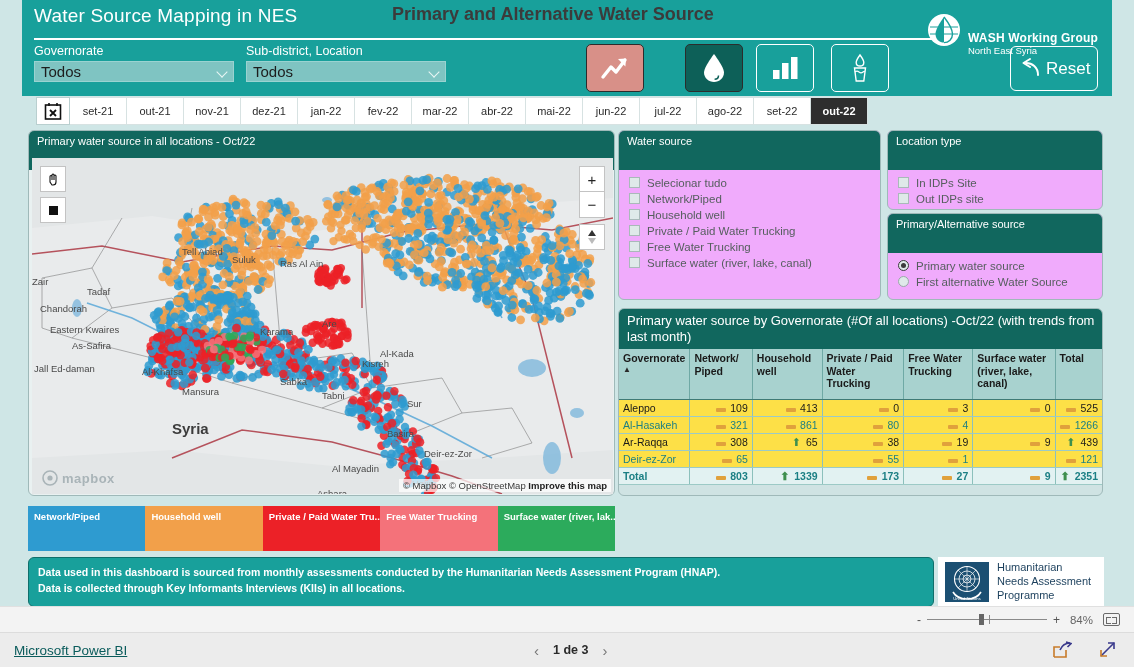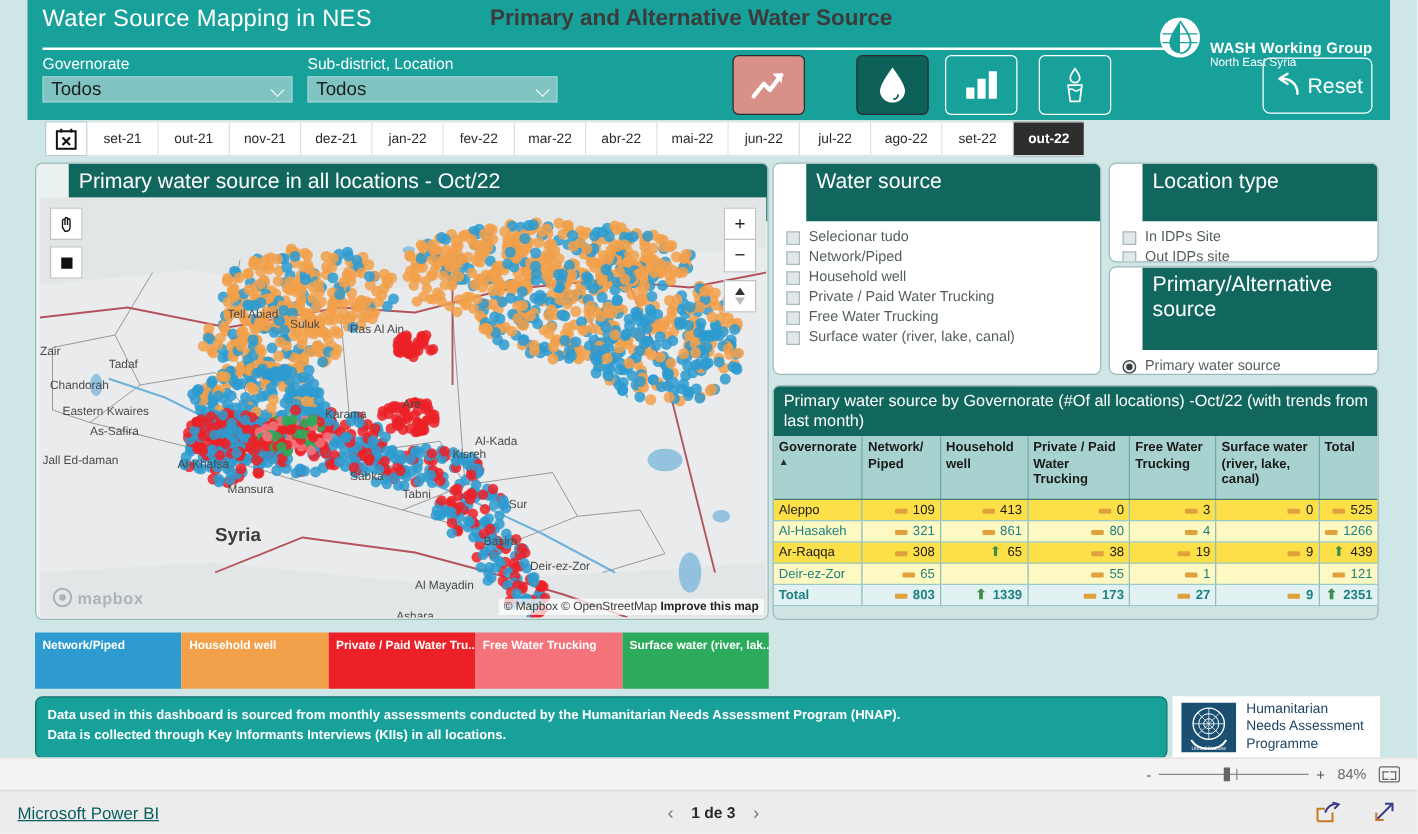--- a/index.html
+++ b/index.html
@@ -80,26 +80,26 @@
   }
   .tl-item {
     min-width: 57px; background: #ffffff; border: 1px solid #d7e2e2;
     border-left: none; font-size: 11px; color: #2b2b2b;
     display: flex; align-items: center; justify-content: center;
   }
   .tl-item.sel { background: #2e2e2e; color: #ffffff; font-weight: bold; }
 
   
   .panel {
-    position: absolute; background: #ffffff;
+    position: absolute; background: #f0abfc;
     border: 1px solid #9fb9b9; border-radius: 6px; overflow: hidden;
   }
   .panel-hd {
-    background: #11675e; color: #ffffff; font-size: 17px;
-    padding: 4px 8px 22px 8px; line-height: 1.18; margin-left: 26px;
+    background: #11675e; color: #ffffff; font-size: 11px;
+    padding: 4px 8px 22px 8px; line-height: 1.18;
   }
 
   
   #mapPanel { left: 28px; top: 130px; width: 587px; height: 366px; background: #e9f1f1; }
   .map-body { position: absolute; left: 3px; top: 27px; width: 581px; height: 336px; background: #e8eaeb; overflow: hidden; }
   .map-ctl-l { position: absolute; left: 8px; top: 8px; width: 26px; }
   .map-ctl-l > div {
     width: 26px; height: 26px; background: #ffffff; border: 1px solid #c3c3c3;
     margin-bottom: 5px; display: flex; align-items: center; justify-content: center;
     font-size: 13px; color: #111;
@@ -160,21 +160,21 @@
     border-right: 1px solid #6fa9a5; border-bottom: 1.5px solid #3f7a76;
     line-height: 1.18;
   }
   table.grid th:last-child { border-right: none; }
   table.grid td {
     padding: 2px 4px; border-right: 1px solid #8cc0bc; border-bottom: 1px solid #9ccac6;
     white-space: nowrap;
   }
   table.grid td:last-child { border-right: none; }
   tr.r-odd td  { background: #fde047; color: #1a1a1a; }
-  tr.r-even td { background: #fef9c3; color: #1b7f84; }
+  tr.r-even td { background: #fde047; color: #1b7f84; }
   tr.r-tot td  { background: #e2f2f2; color: #1b7f84; font-weight: bold; }
   .cell { display: flex; align-items: center; justify-content: flex-end; gap: 4px; }
   .cell .ind { flex: none; width: 11px; text-align: center; }
   .flat { display: inline-block; width: 10px; height: 4px; background: #e0a13c; border-radius: 1px; vertical-align: middle; }
   .up { color: #3e8f4e; font-size: 11px; line-height: 1; }
   .sortcaret { font-size: 8px; color: #2a2a2a; }
   .gov-cell { text-align: left; }
 
   
   #noteBox {

